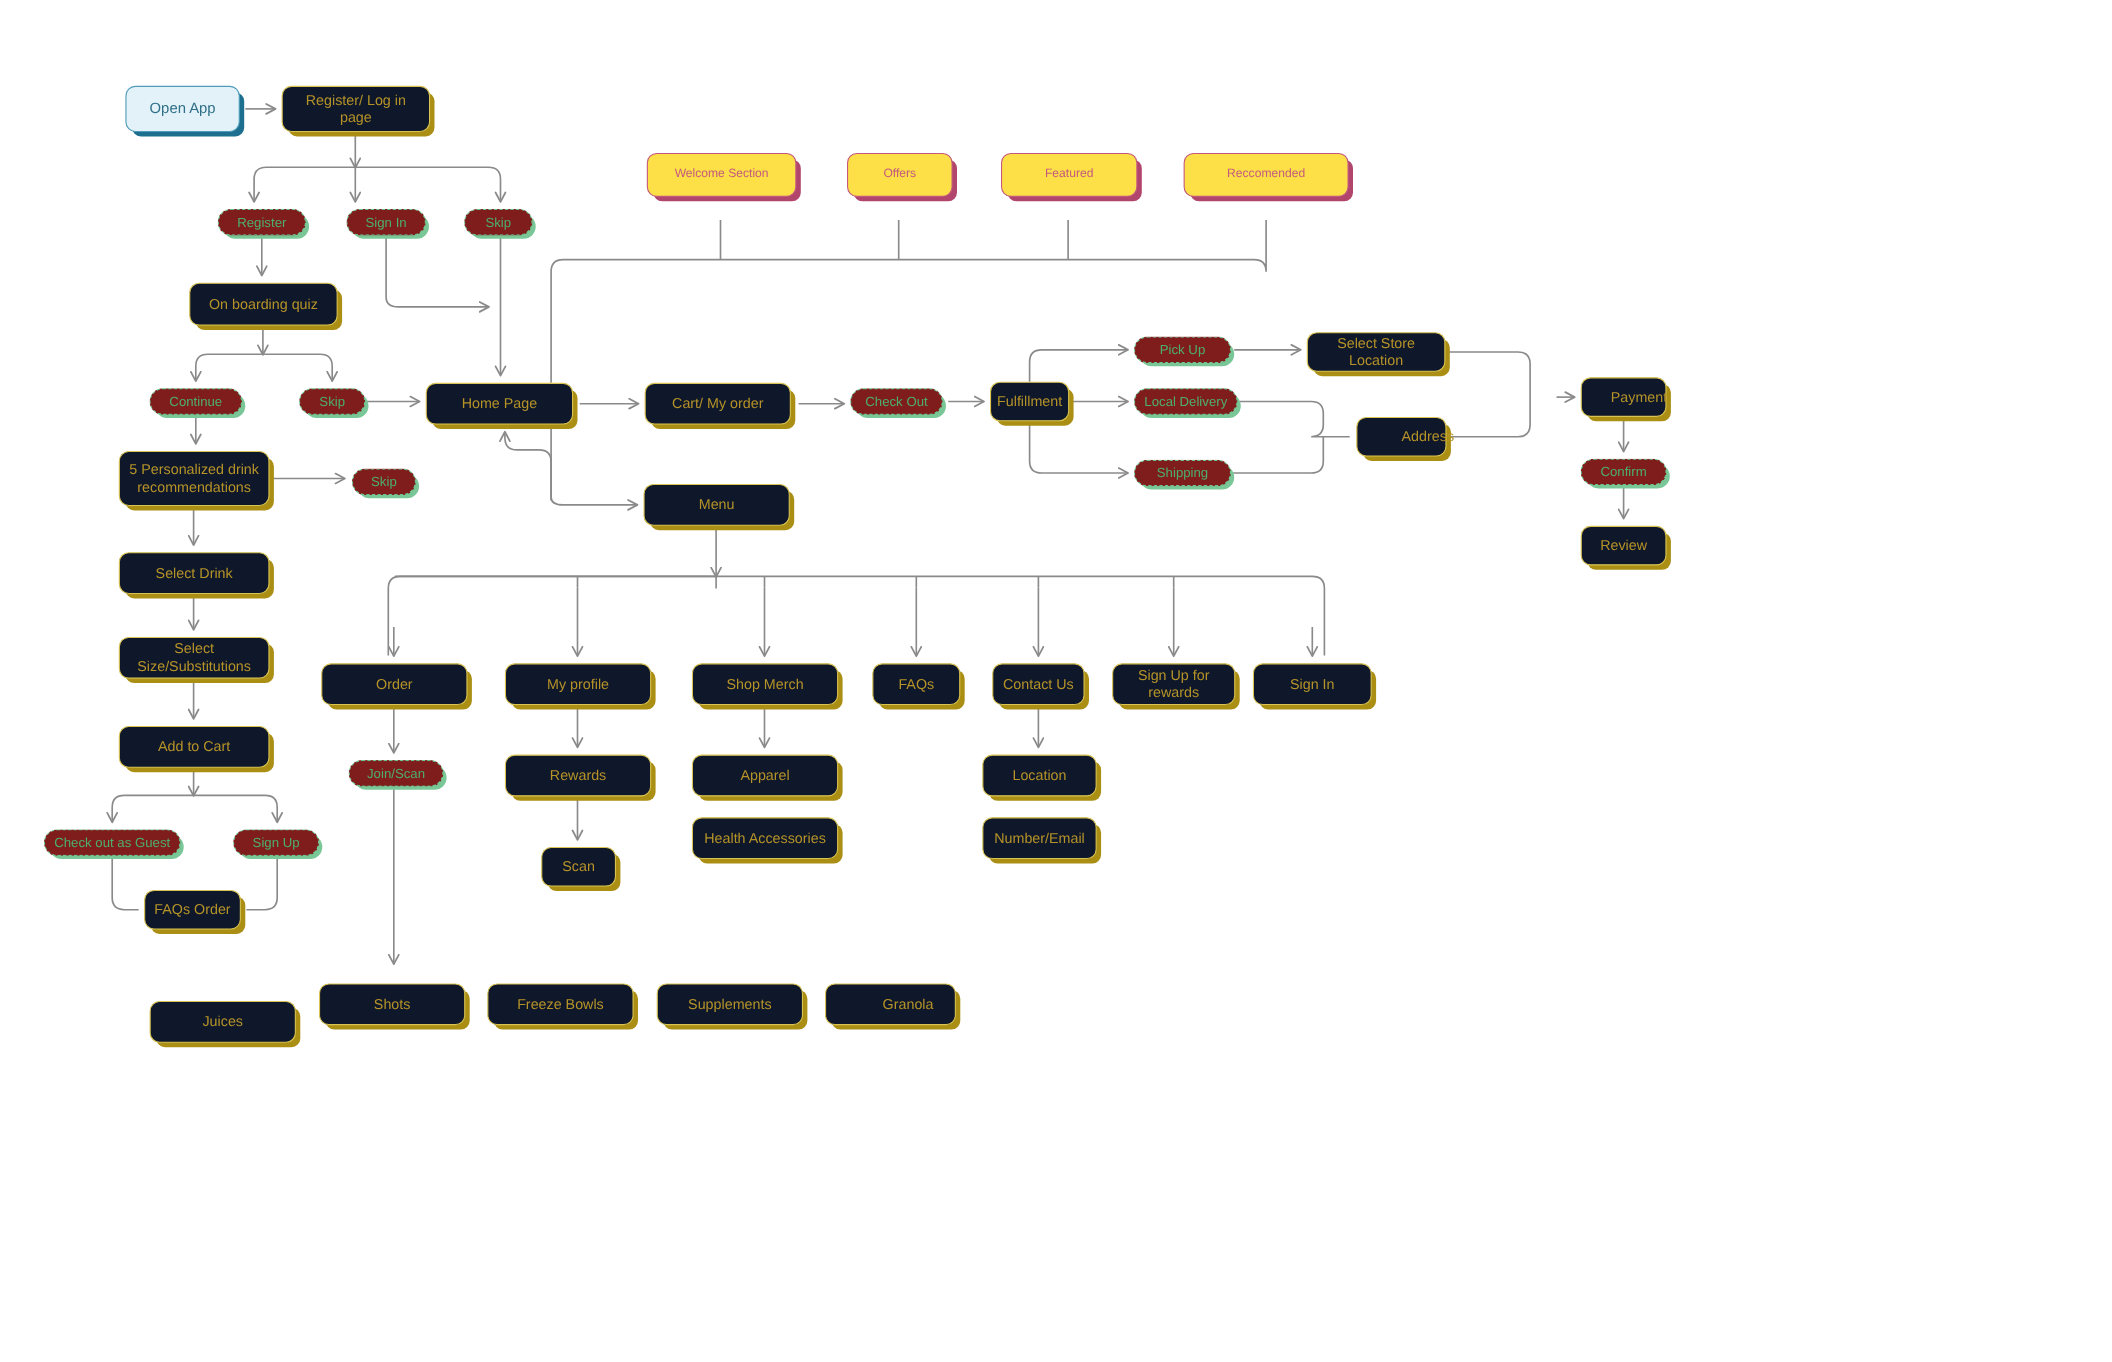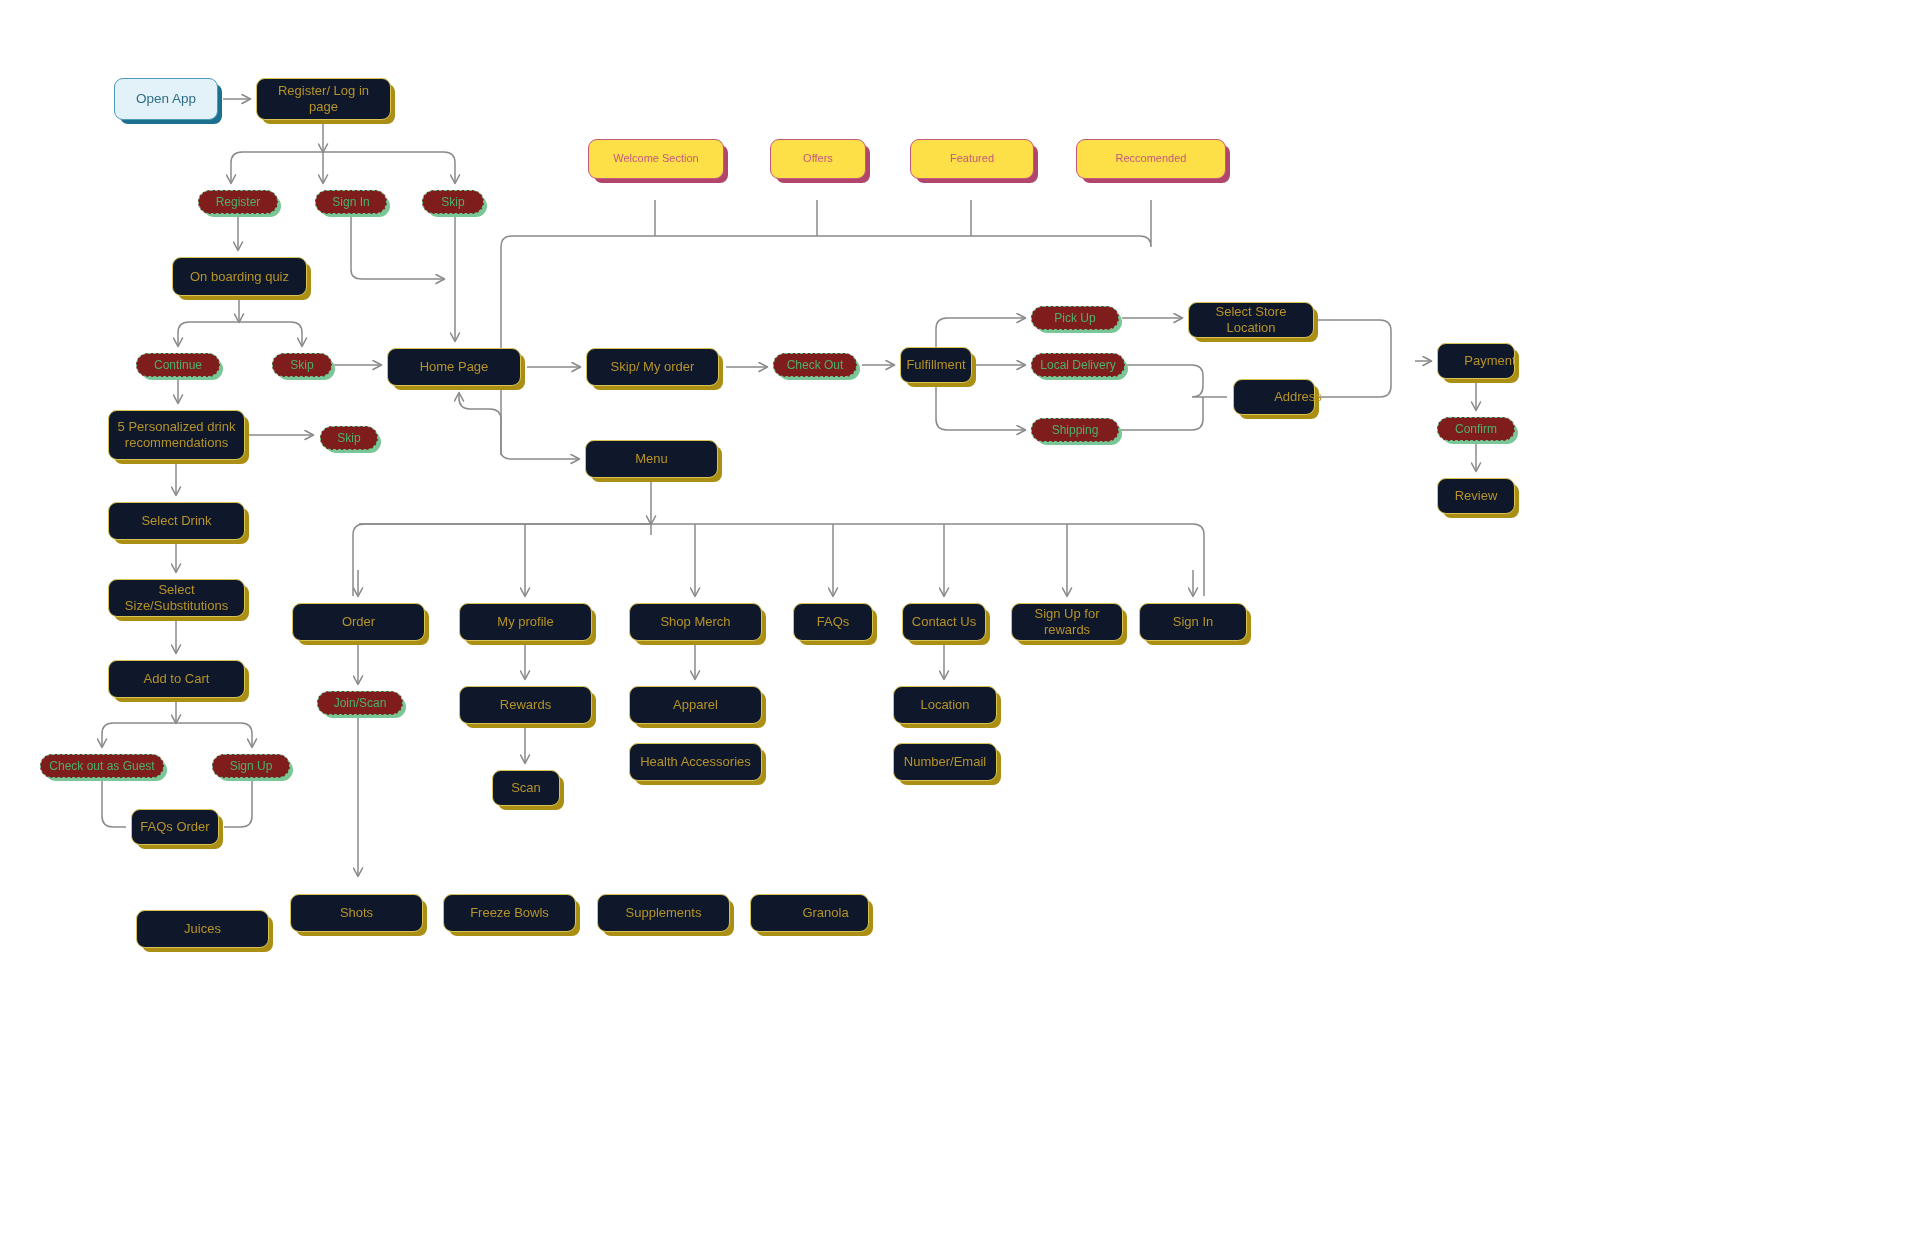--- a/index.html
+++ b/index.html
@@ -183,21 +183,21 @@
       <div class="node pink" style="left: 910px; top: 139px; width: 124px; height: 40px;">
         <span>Featured</span>
       </div>
       <div class="node pink" style="left: 1076px; top: 139px; width: 150px; height: 40px;">
         <span>Reccomended</span>
       </div>
       <div class="node gold" style="left: 387px; top: 348px; width: 134px; height: 38px;">
         <span>Home Page</span>
       </div>
       <div class="node gold" style="left: 586px; top: 348px; width: 133px; height: 38px;">
-        <span>Skip/ My order</span>
+        <span>Cart/ My order</span>
       </div>
       <div class="node green" style="left: 773px; top: 353px; width: 84px; height: 24px;">
         <span>Check Out</span>
       </div>
       <div class="node gold" style="left: 900px; top: 347px; width: 72px; height: 36px;">
         <span>Fulfillment</span>
       </div>
       <div class="node green" style="left: 1031px; top: 306px; width: 88px; height: 24px;">
         <span>Pick Up</span>
       </div>

